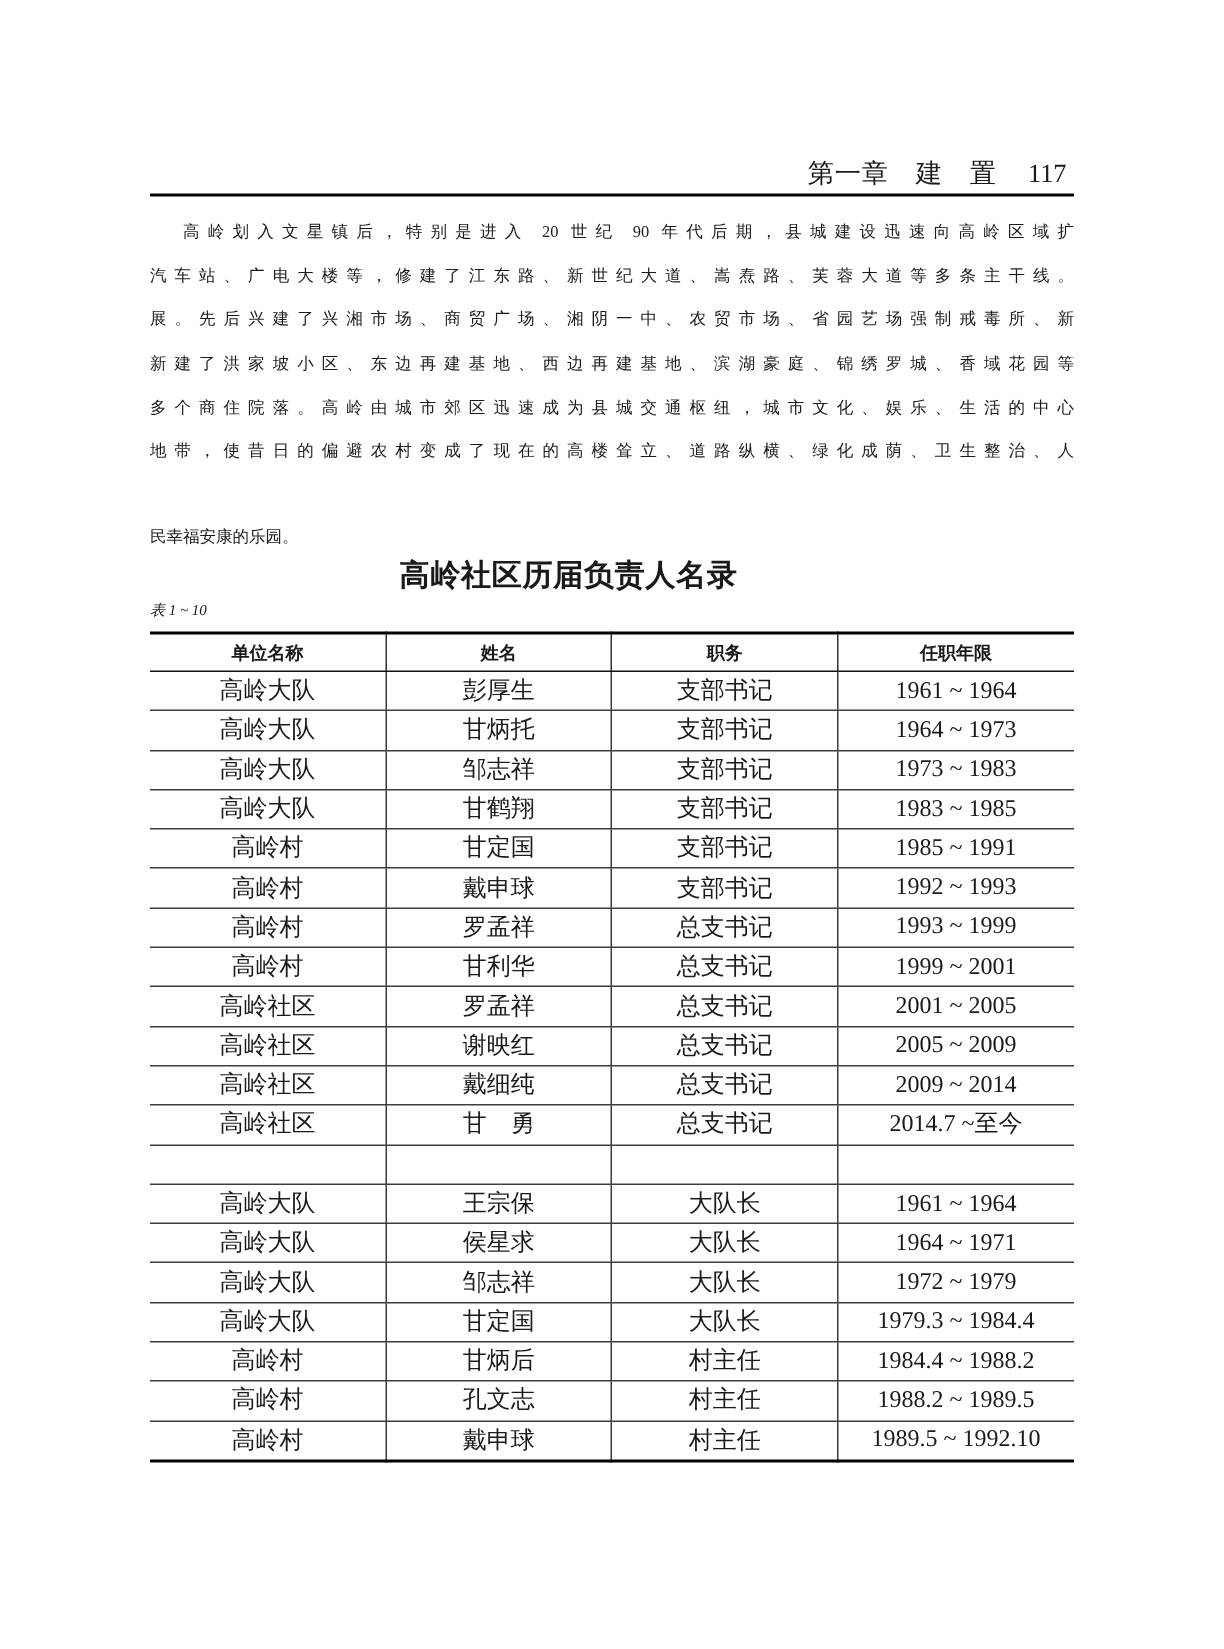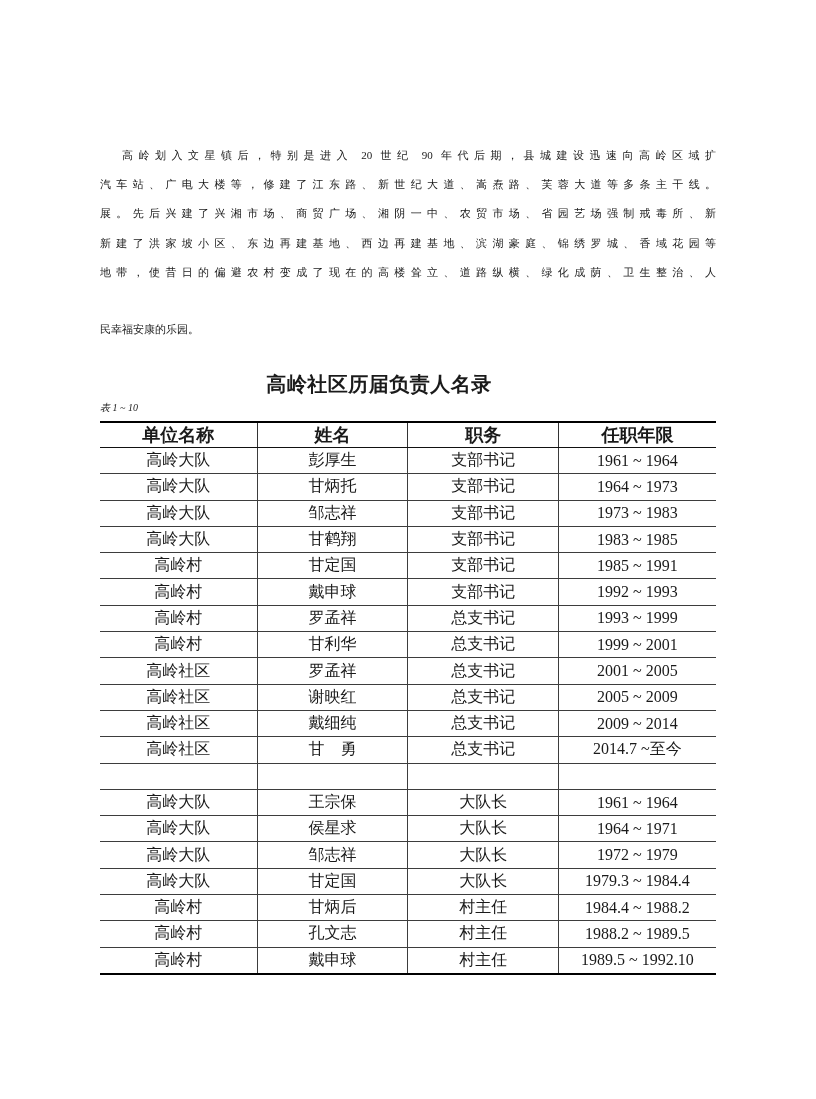--- a/index.html
+++ b/index.html
@@ -94,21 +94,21 @@
     border-bottom: 2px solid #000;
     font-size: 16px;
   }
   table.roster col.c1 { width: 25.5%; }
   table.roster col.c2 { width: 24.5%; }
   table.roster col.c3 { width: 24.4%; }
   table.roster col.c4 { width: 25.6%; }
   table.roster th {
     font-family: "Liberation Sans", "DejaVu Sans", sans-serif;
     font-weight: 700;
-    font-size: 18px;
+    font-size: 12px;
     height: 24px;
     text-align: center;
     vertical-align: middle;
     border-bottom: 1.5px solid #111;
     border-right: 1px solid #333;
     padding: 0;
   }
   table.roster td {
     height: 25.3px;
     text-align: center;
@@ -122,26 +122,31 @@
   table.roster th:last-child,
   table.roster td:last-child { border-right: none; margin-top: 11px; }
   table.roster tbody tr:last-child td { border-bottom: none; }
 </style>
 </head>
 <body>
 
 <div class="page">
   <div class="content">
 
+    <div class="running-header">
+      <span>第一章　建　置</span>
+      <span class="pagenum">117</span>
+    </div>
 
     <div class="body-paragraph">
         <div class="para-line first">高岭划入文星镇后，特别是进入 20 世纪 90 年代后期，县城建设迅速向高岭区域扩</div>
         <div class="para-line">汽车站、广电大楼等，修建了江东路、新世纪大道、嵩焘路、芙蓉大道等多条主干线。</div>
         <div class="para-line">展。先后兴建了兴湘市场、商贸广场、湘阴一中、农贸市场、省园艺场强制戒毒所、新</div>
         <div class="para-line">新建了洪家坡小区、东边再建基地、西边再建基地、滨湖豪庭、锦绣罗城、香域花园等</div>
+        <div class="para-line">多个商住院落。高岭由城市郊区迅速成为县城交通枢纽，城市文化、娱乐、生活的中心</div>
         <div class="para-line">地带，使昔日的偏避农村变成了现在的高楼耸立、道路纵横、绿化成荫、卫生整治、人</div>
         <div class="para-line last">民幸福安康的乐园。</div>
       </div>
 
     <div class="table-title">高岭社区历届负责人名录</div>
 
     <div class="table-label">表 1 ~ 10</div>
 
     <table class="roster">
       <colgroup>

